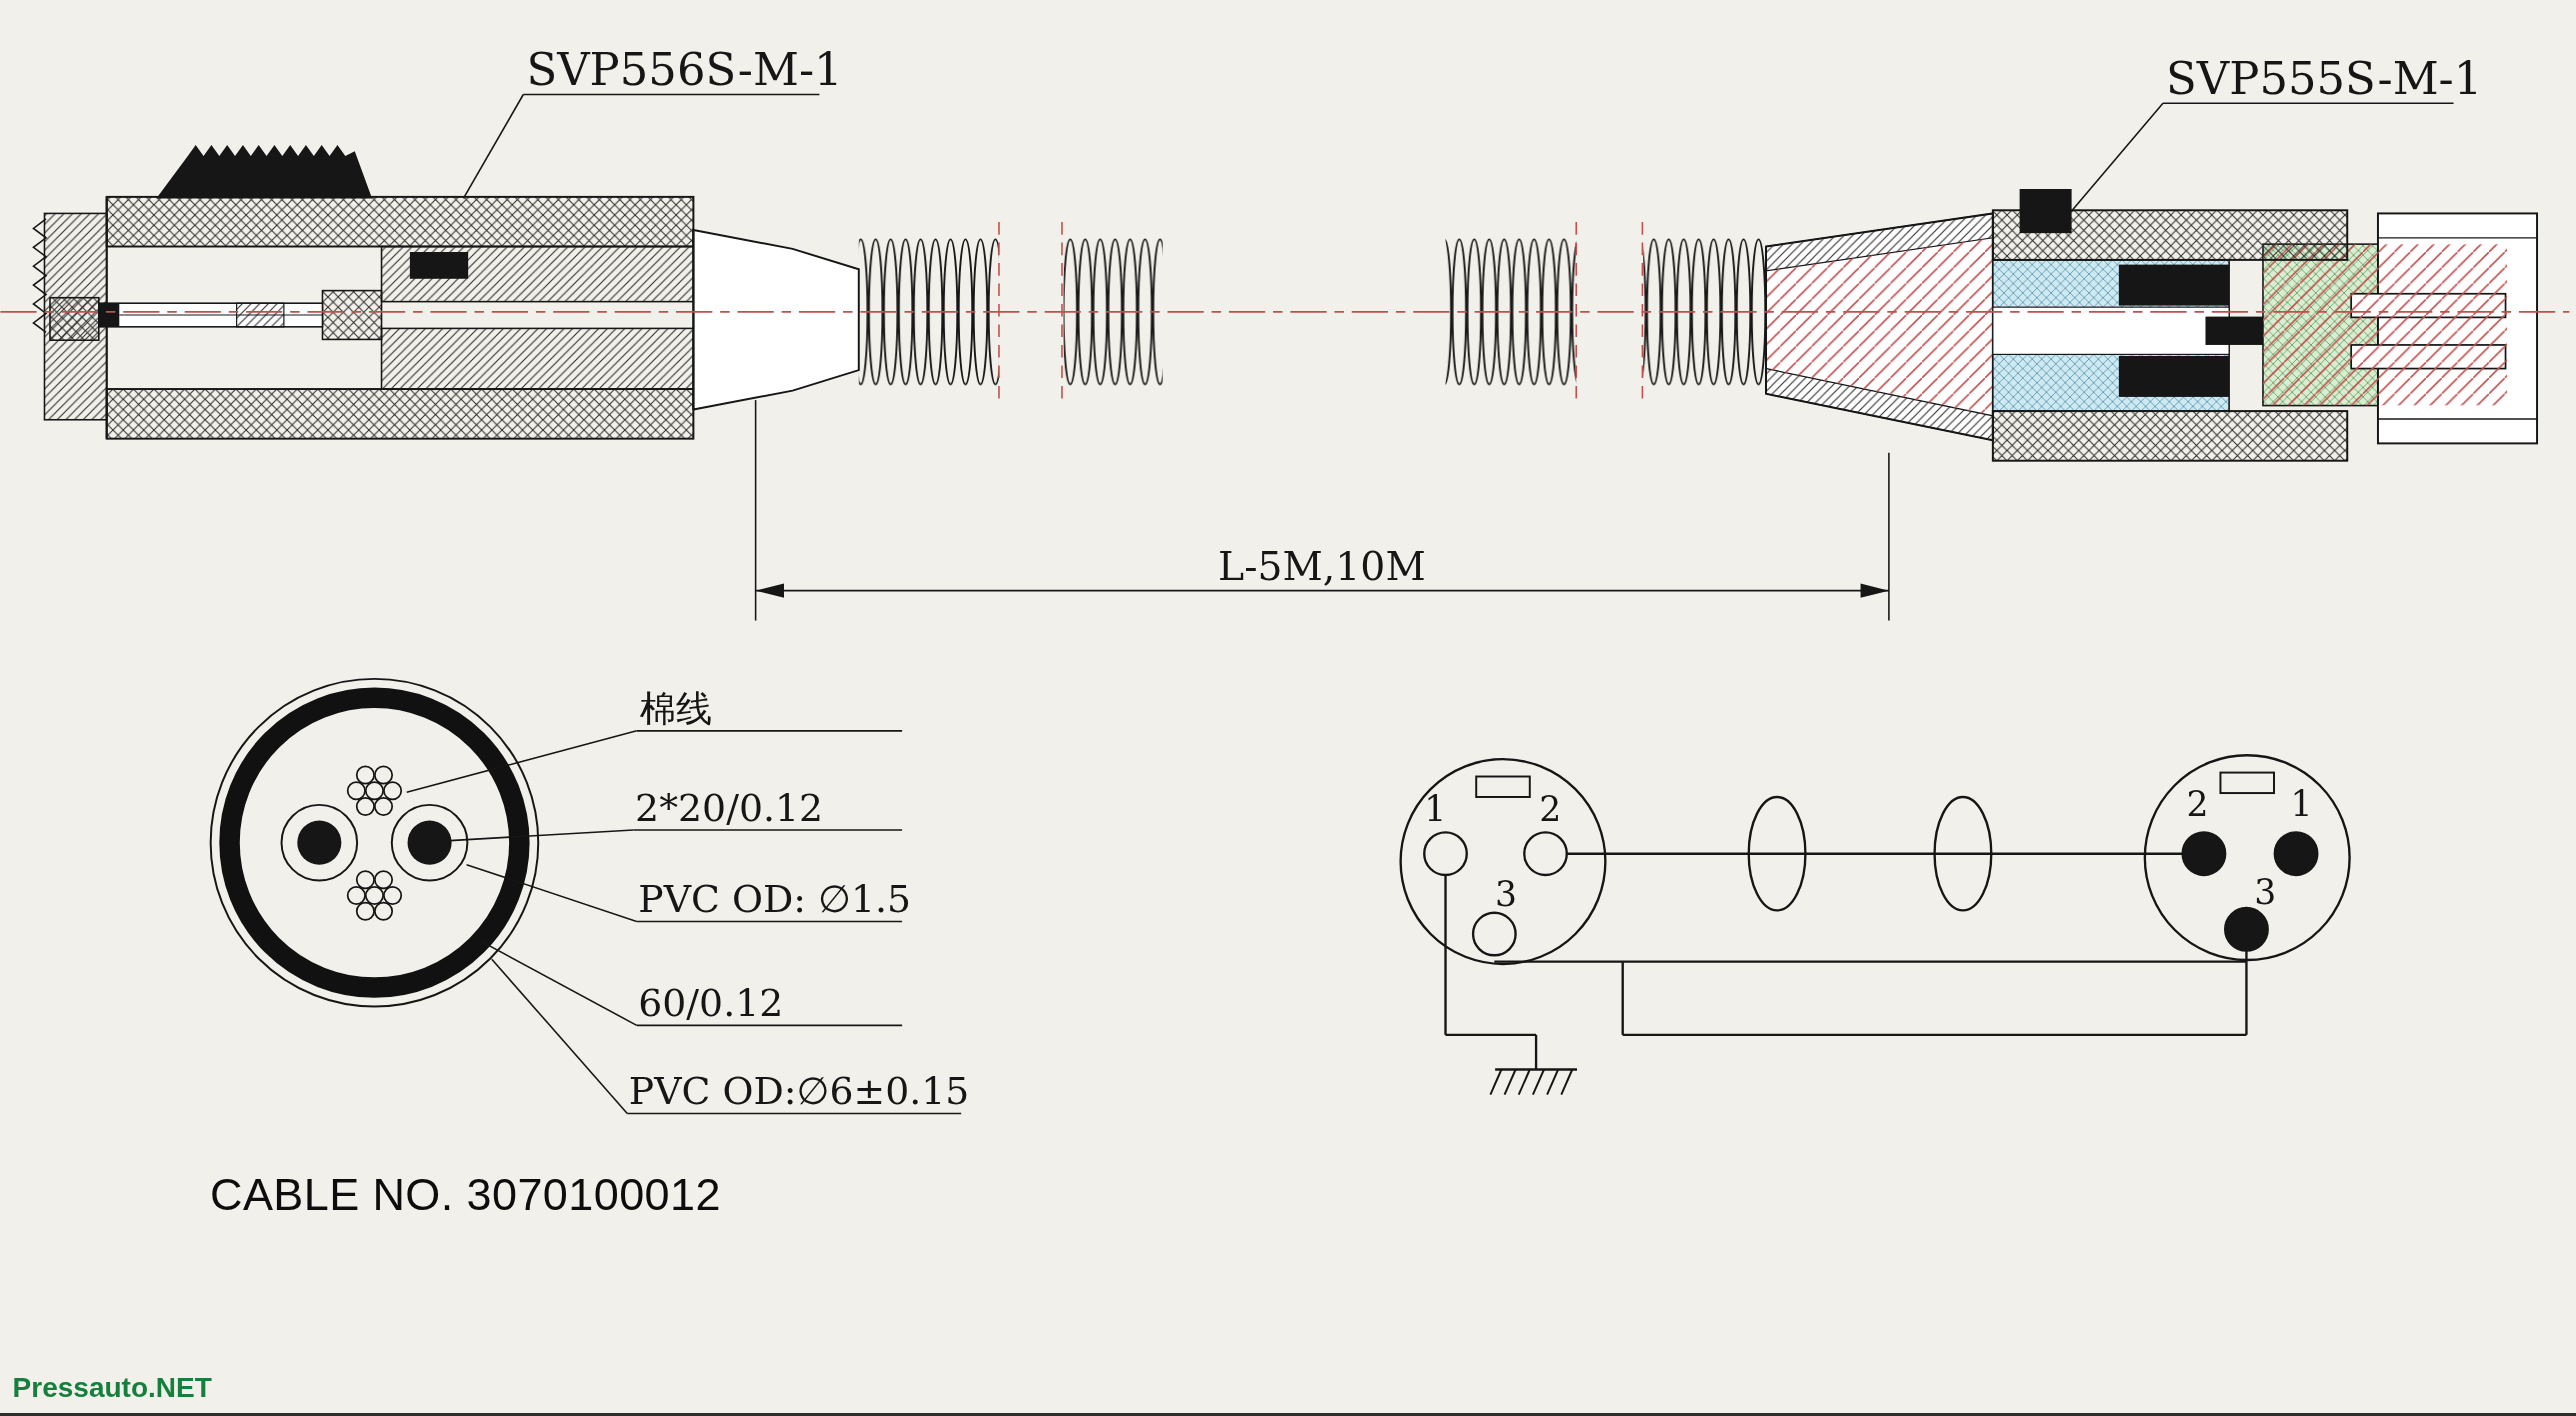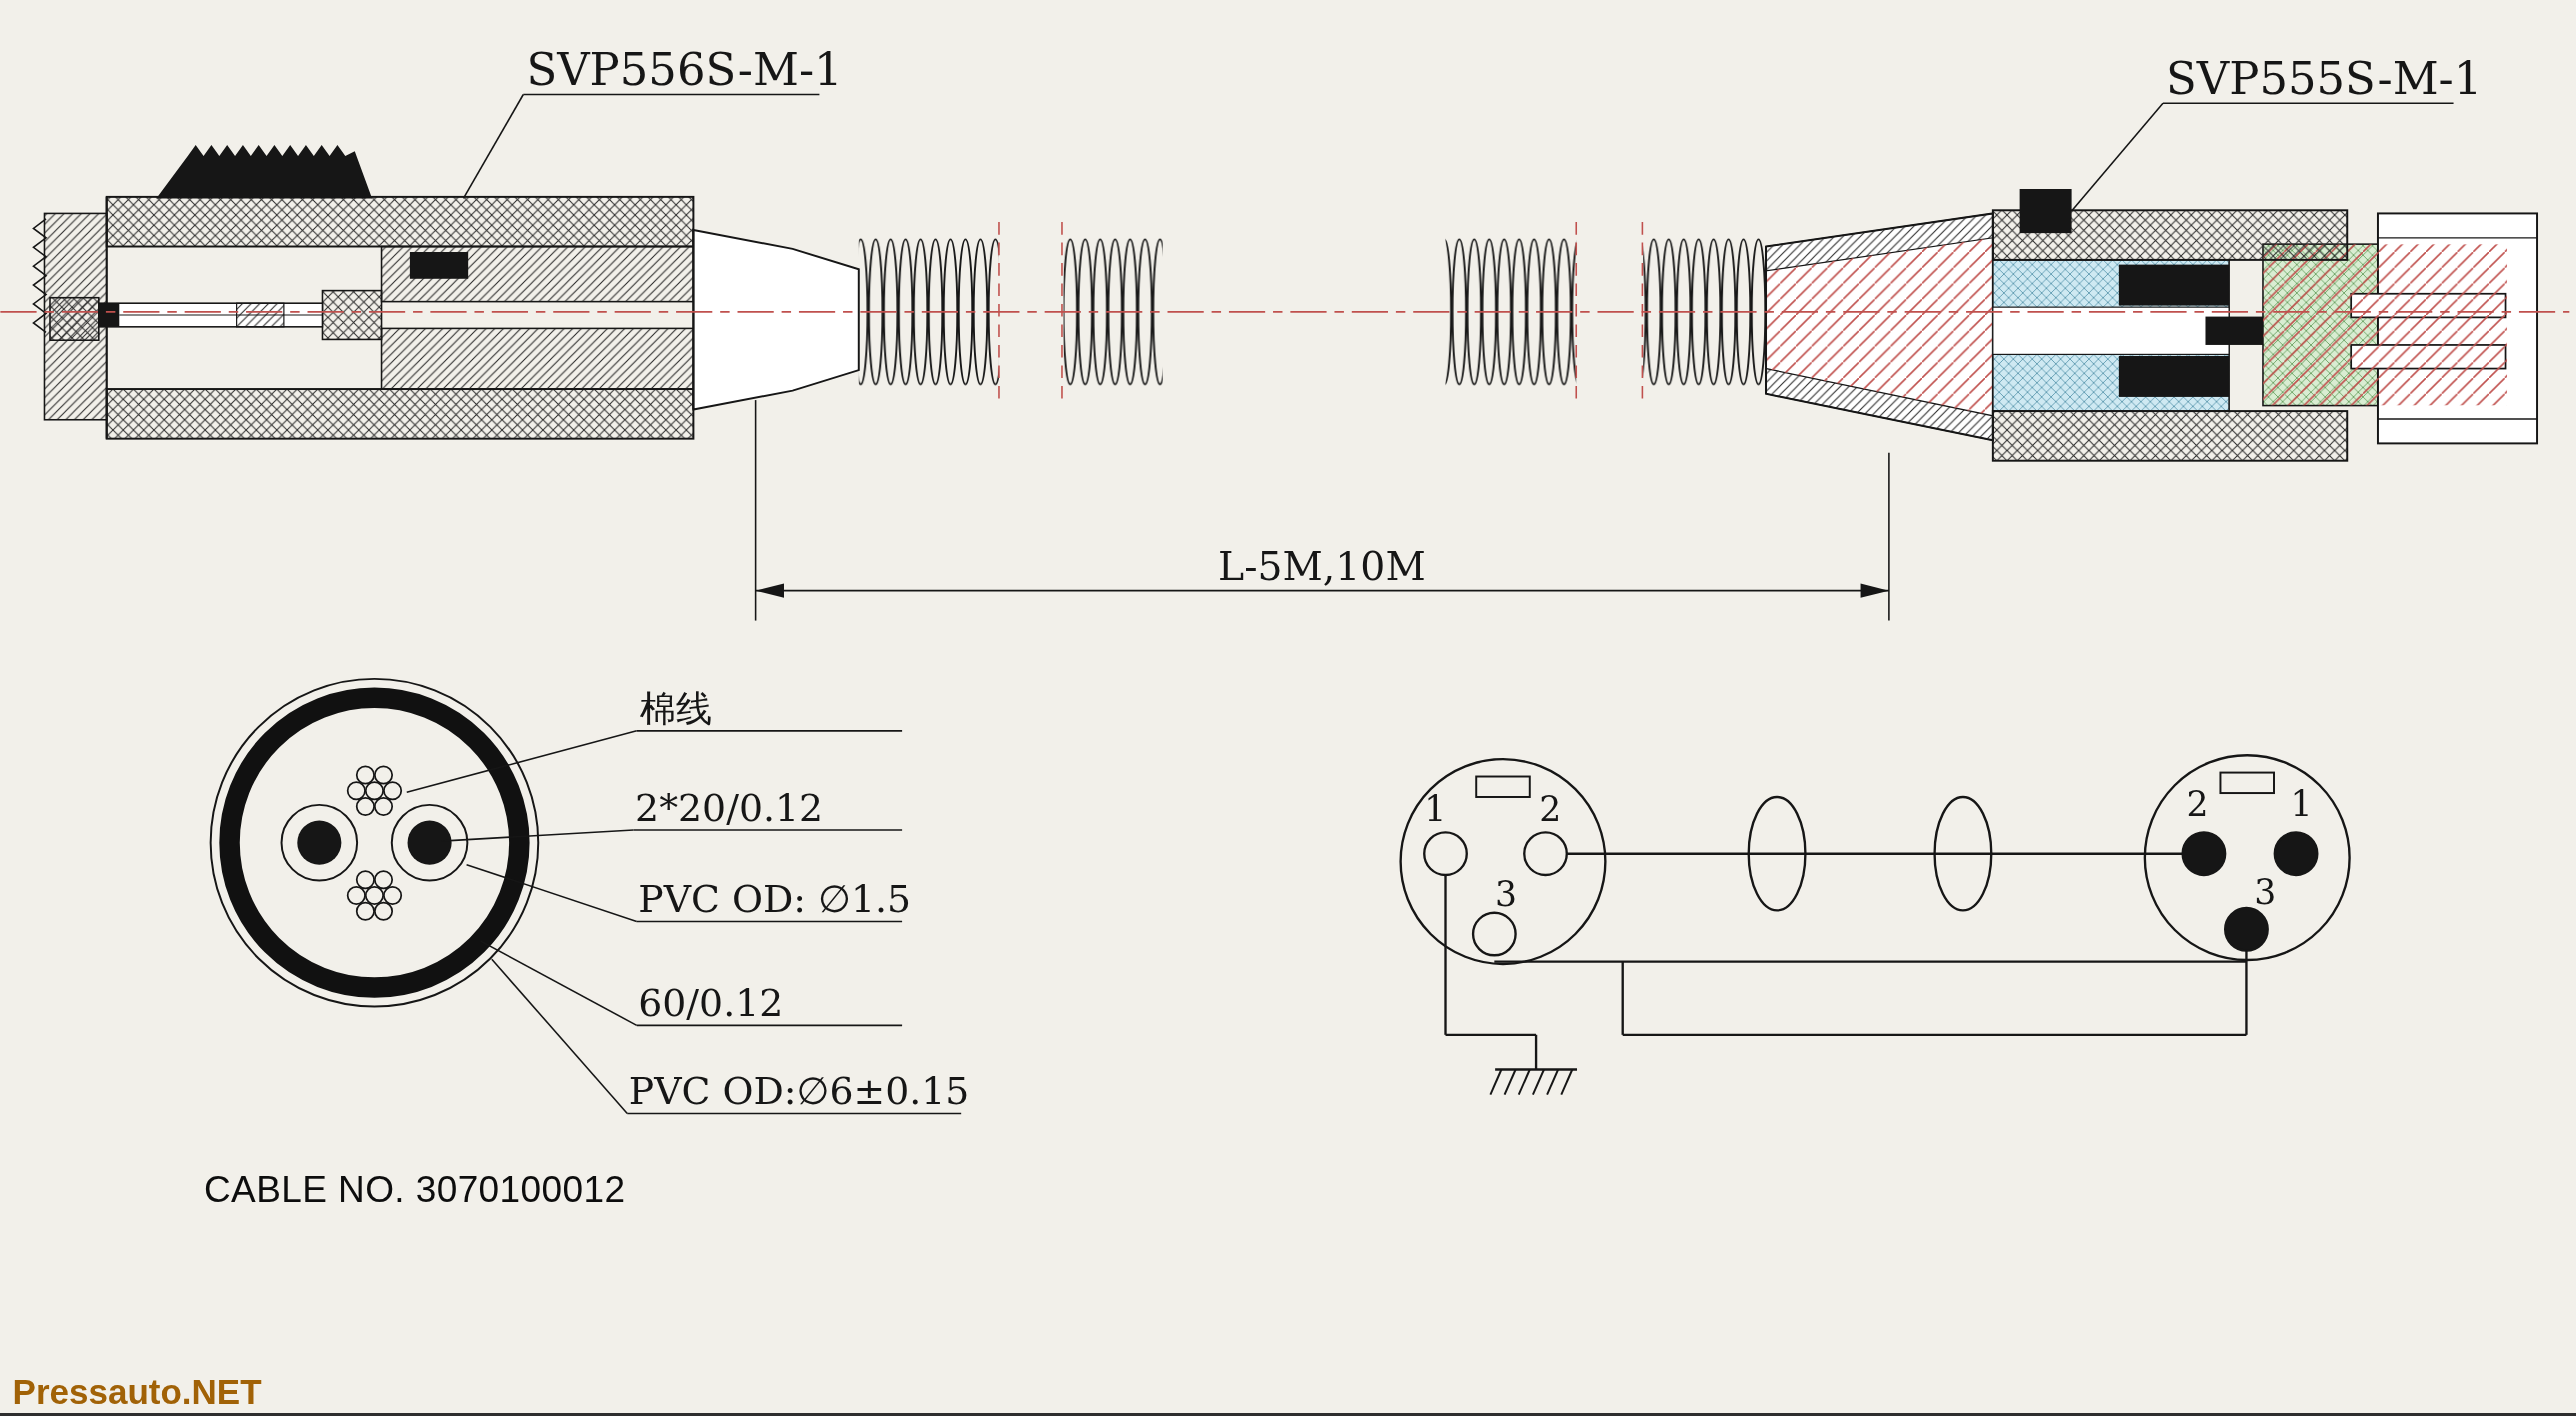--- a/index.html
+++ b/index.html
@@ -9,24 +9,24 @@
     font-family:"DejaVu Serif","Liberation Serif",serif;
   }
   svg{position:absolute;left:0;top:0}
   .cad{font-family:"DejaVu Serif","Liberation Serif",serif;fill:#161616}
   .t57{font-size:57px}
   .t50{font-size:50px}
   .t48{font-size:48px}
   .t46{font-size:46px}
   .t44{font-size:44px}
   .footer-text{position:absolute;font-family:"Liberation Sans",sans-serif;color:#0d0d0d}
-  #cable-no{left:204px;top:1169px;font-size:37px;letter-spacing:0.4px}
+  #cable-no{left:210px;top:1169px;font-size:45px;letter-spacing:0.4px}
   #desc{left:199px;top:1271px;font-size:45px;line-height:55px}
-  #watermark{position:absolute;left:12.6px;top:1372px;font-size:35px;font-weight:700;
-    color:#a16207;font-family:"Liberation Sans",sans-serif}
+  #watermark{position:absolute;left:12.6px;top:1372px;font-size:28px;font-weight:700;
+    color:#15803d;font-family:"Liberation Sans",sans-serif}
   .bottom-edge{position:absolute;left:0;top:1413px;width:2576px;height:3.2px;background:#2e2e2e}
 </style>
 </head>
 <body>
 
 <svg width="2576" height="1416" viewBox="0 0 3270 1798">
   <defs>
     <pattern id="xh" width="13" height="13" patternUnits="userSpaceOnUse">
       <path d="M0,0 L13,13 M13,0 L0,13" stroke="#2b2b2b" stroke-width="1.3" fill="none"></path>
     </pattern>

